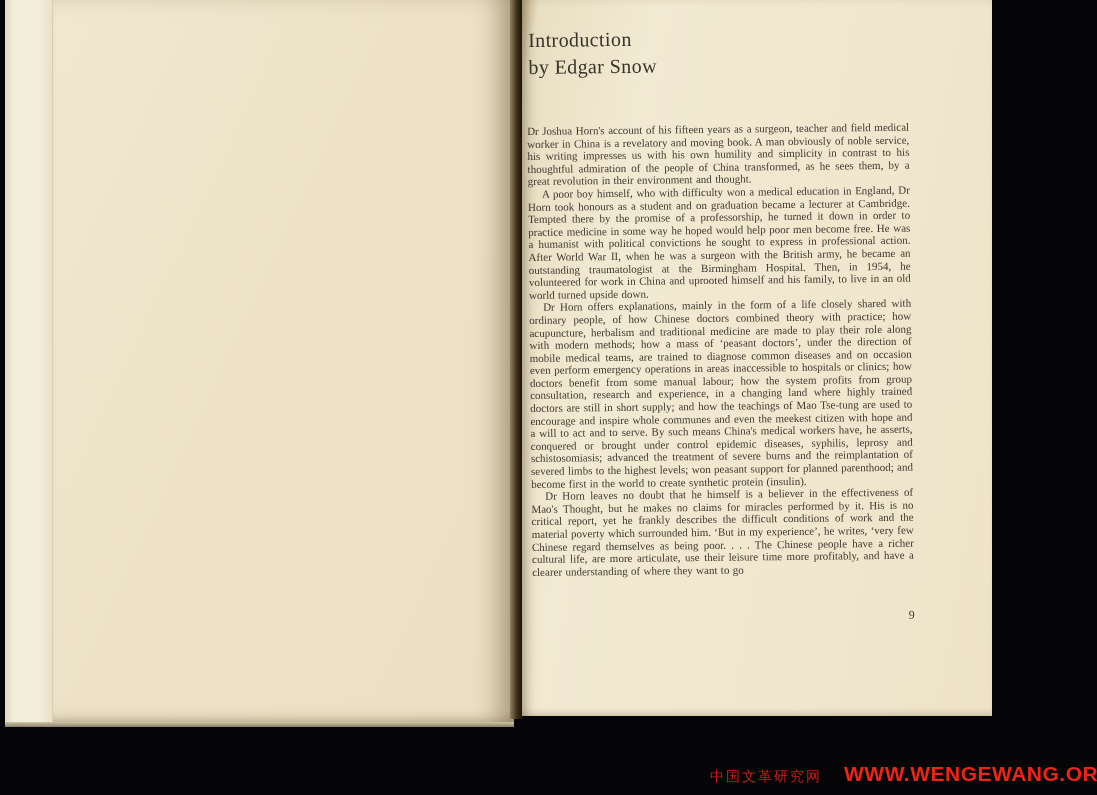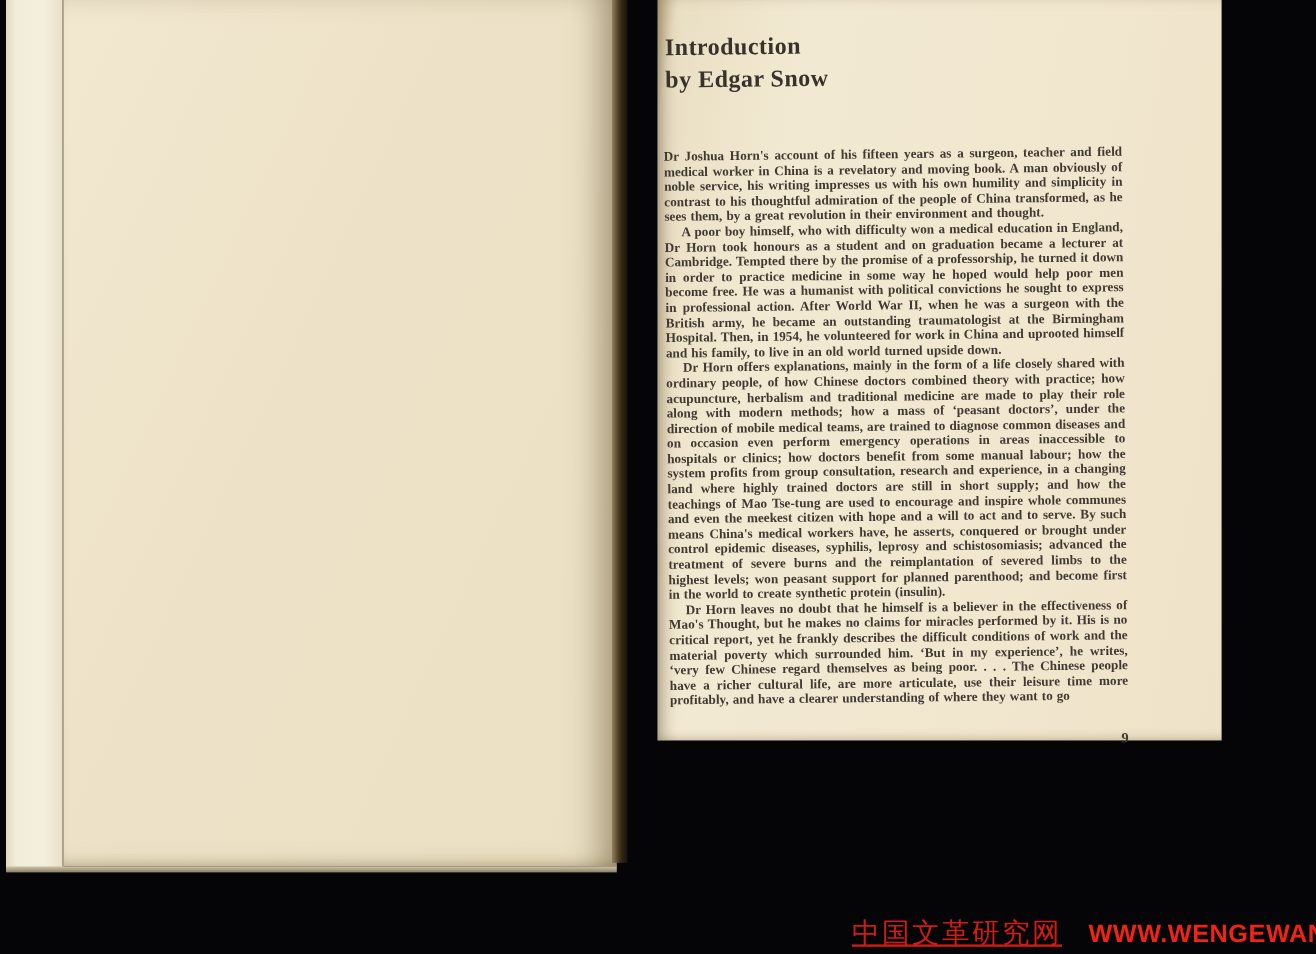--- a/index.html
+++ b/index.html
@@ -30,25 +30,24 @@
   }
 
   
   .gutter {
     position:absolute; left:510px; top:0; width:13px; height:719px;
     background:linear-gradient(90deg, #91805f 0%, #4a3a22 45%, #37290f 60%, #77654321 100%, #77654a 100%);
   }
 
   
   .right-page {
-    position:absolute; left:548px; top:0; width:470px; height:617px;
+    position:absolute; left:522px; top:0; width:470px; height:716px;
     background:linear-gradient(100deg, #cdbd97 0%, #e9dfc3 3%, #f2e9d2 22%, #f1e7cf 60%, #eee3c8 100%);
     box-shadow:inset 10px 0 14px -8px rgba(80,60,30,0.55),
                inset 0 -6px 8px -5px rgba(130,110,70,0.30);
-    font-weight:bold;
   }
   .page-content {
     position:absolute; left:5px; top:0; width:386px; height:716px;
     transform:rotate(-0.65deg);
     transform-origin:0 120px;
     color:#3c352b;
   }
   .page-heading {
     position:absolute; left:2px; top:27px;
     font-size:20px; line-height:27px;
@@ -69,21 +68,21 @@
   }
 
   
   .watermark {
     position:absolute; left:710px; top:762px;
     display:flex; align-items:baseline; gap:22px;
     white-space:nowrap;
   }
   .wm-cn {
     font-family:"DejaVu Sans", sans-serif;
-    font-size:23px; color:#cf1d15; letter-spacing:2px;text-decoration:underline;
+    font-size:14px; color:#cf1d15; letter-spacing:2px;
   }
   .wm-url {
     font-family:"Liberation Sans", sans-serif;
     font-weight:bold; font-size:21px; color:#ee2418; letter-spacing:0.5px;
   }
 </style>
 </head>
 <body>
 
 <div class="scan">

